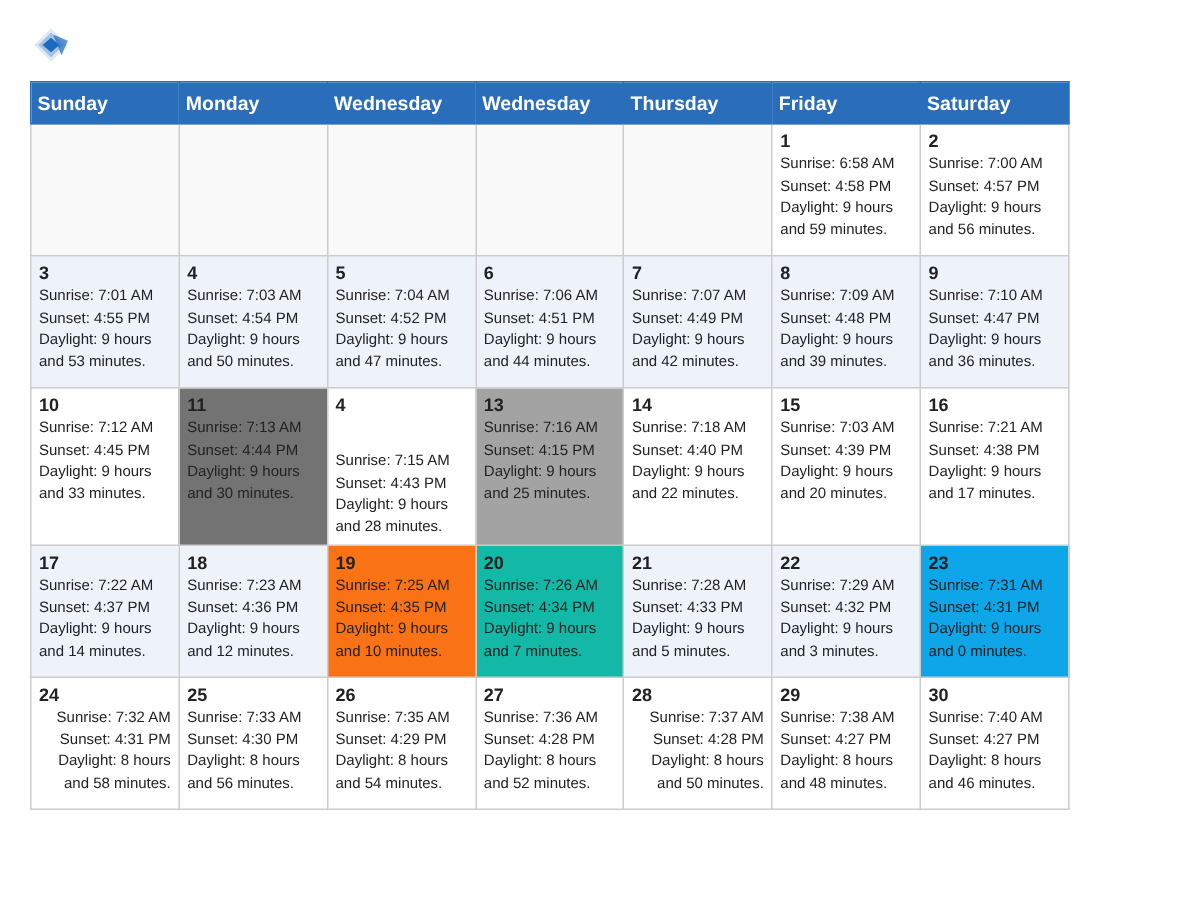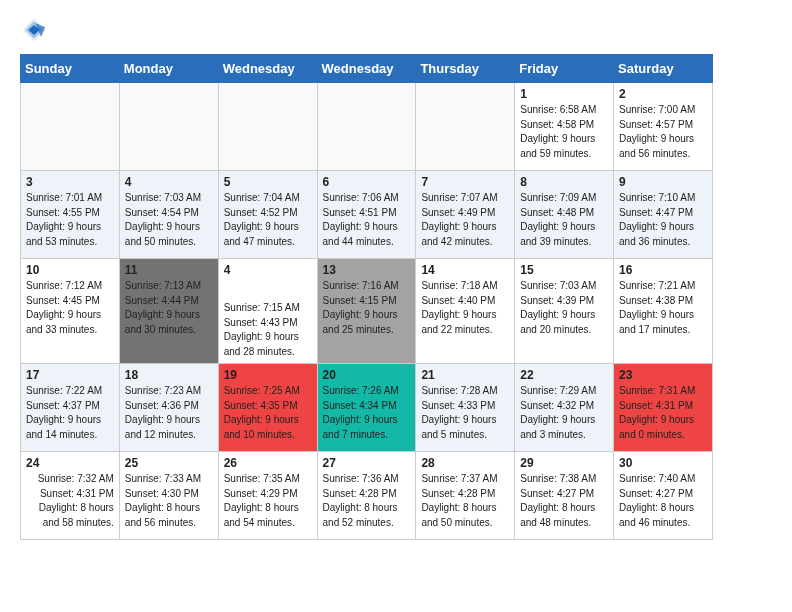--- a/index.html
+++ b/index.html
@@ -261,21 +261,21 @@
 Daylight: 9 hours
 and 14 minutes.</div>
           </td>
           <td style="background: rgb(238, 243, 250);">
             <span class="day-number">18</span>
             <div class="day-info" style="white-space: pre-line;">Sunrise: 7:23 AM
 Sunset: 4:36 PM
 Daylight: 9 hours
 and 12 minutes.</div>
           </td>
-          <td style="background: #ef4444;">
+          <td style="background: #f97316;">
             <span class="day-number">19</span>
             <div class="day-info" style="white-space: pre-line;">Sunrise: 7:25 AM
 Sunset: 4:35 PM
 Daylight: 9 hours
 and 10 minutes.</div>
           </td>
           <td style="background: #14b8a6;">
             <span class="day-number">20</span>
             <div class="day-info" style="white-space: pre-line;">Sunrise: 7:26 AM
 Sunset: 4:34 PM
@@ -289,21 +289,21 @@
 Daylight: 9 hours
 and 5 minutes.</div>
           </td>
           <td style="background: rgb(238, 243, 250);">
             <span class="day-number">22</span>
             <div class="day-info" style="white-space: pre-line;">Sunrise: 7:29 AM
 Sunset: 4:32 PM
 Daylight: 9 hours
 and 3 minutes.</div>
           </td>
-          <td style="background: #ef4444;">
+          <td style="background: #0ea5e9;">
             <span class="day-number">23</span>
             <div class="day-info" style="white-space: pre-line;">Sunrise: 7:31 AM
 Sunset: 4:31 PM
 Daylight: 9 hours
 and 0 minutes.</div>
           </td>
         </tr>
         <tr>
           <td style="background: rgb(255, 255, 255);">
             <span class="day-number">24</span>
@@ -328,21 +328,21 @@
           </td>
           <td style="background: rgb(255, 255, 255);">
             <span class="day-number">27</span>
             <div class="day-info" style="white-space: pre-line;">Sunrise: 7:36 AM
 Sunset: 4:28 PM
 Daylight: 8 hours
 and 52 minutes.</div>
           </td>
           <td style="background: rgb(255, 255, 255);">
             <span class="day-number">28</span>
-            <div class="day-info" style="white-space: pre-line;">Sunrise: 7:37 AM
+            <div class="day-info" style="white-space: pre-line; text-align: right;">Sunrise: 7:37 AM
 Sunset: 4:28 PM
 Daylight: 8 hours
 and 50 minutes.</div>
           </td>
           <td style="background: rgb(255, 255, 255);">
             <span class="day-number">29</span>
             <div class="day-info" style="white-space: pre-line;">Sunrise: 7:38 AM
 Sunset: 4:27 PM
 Daylight: 8 hours
 and 48 minutes.</div>

